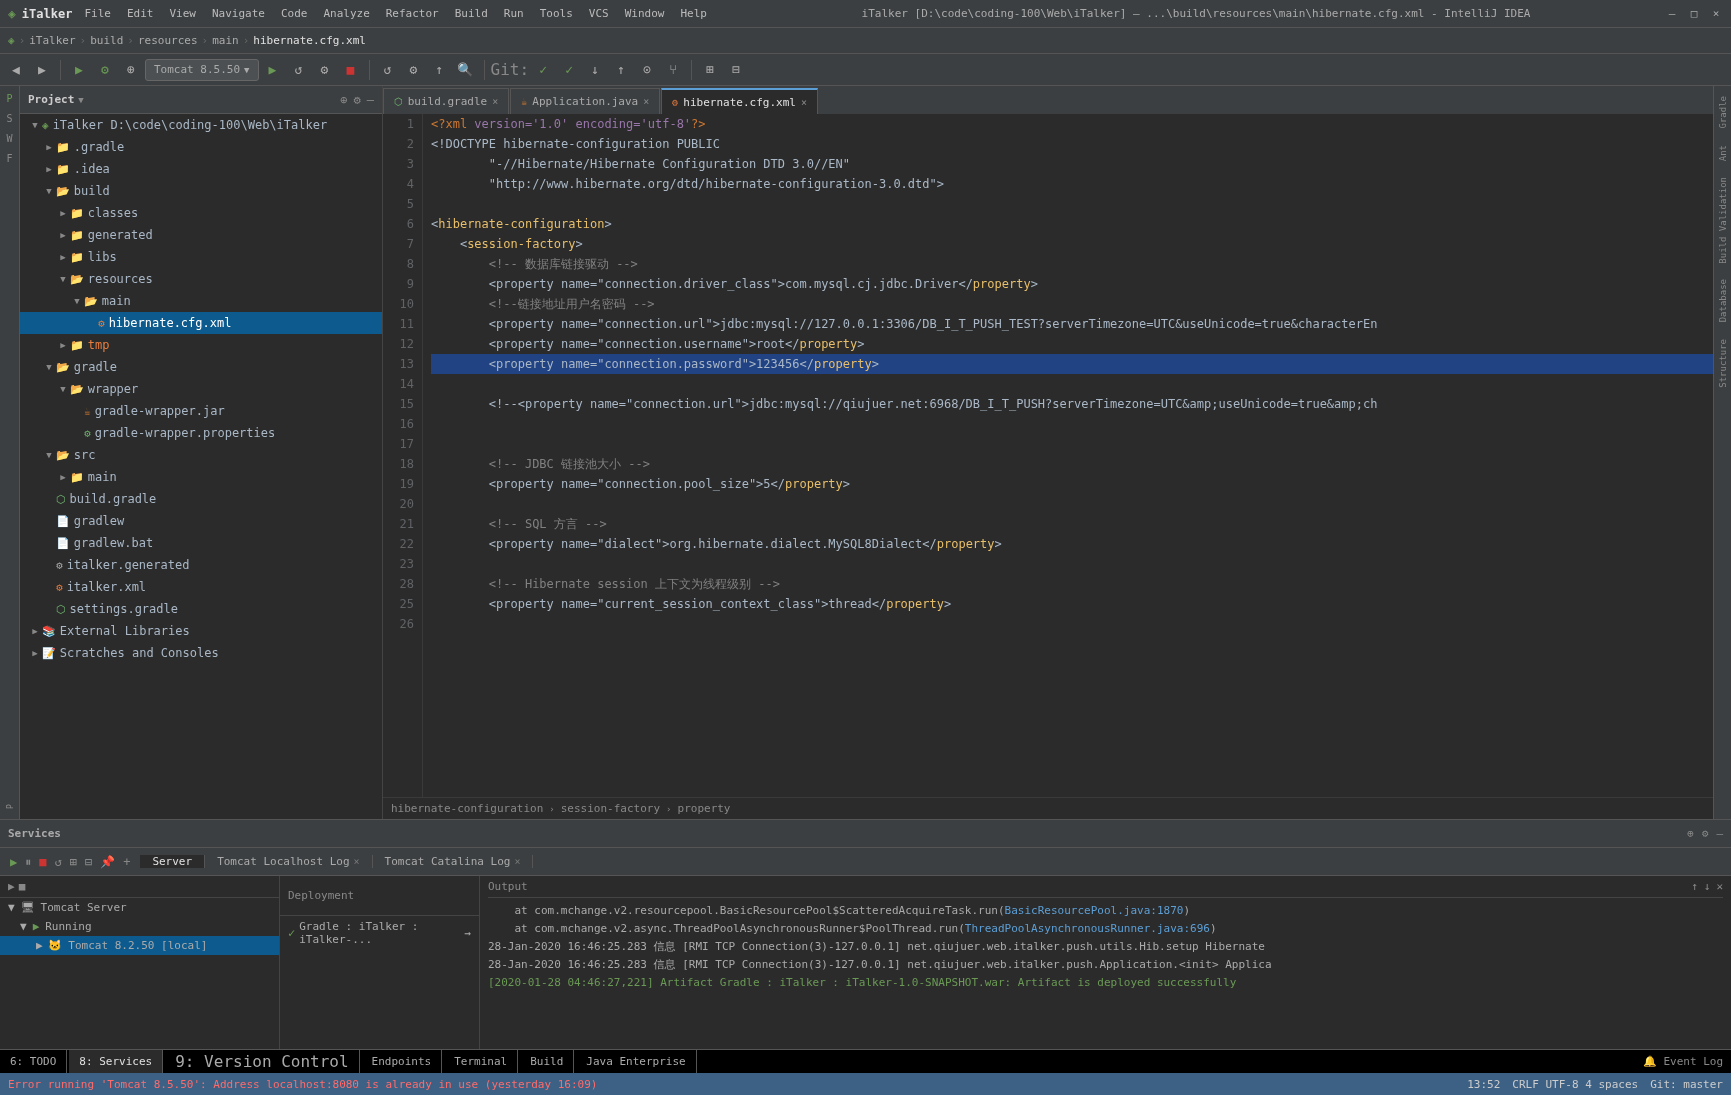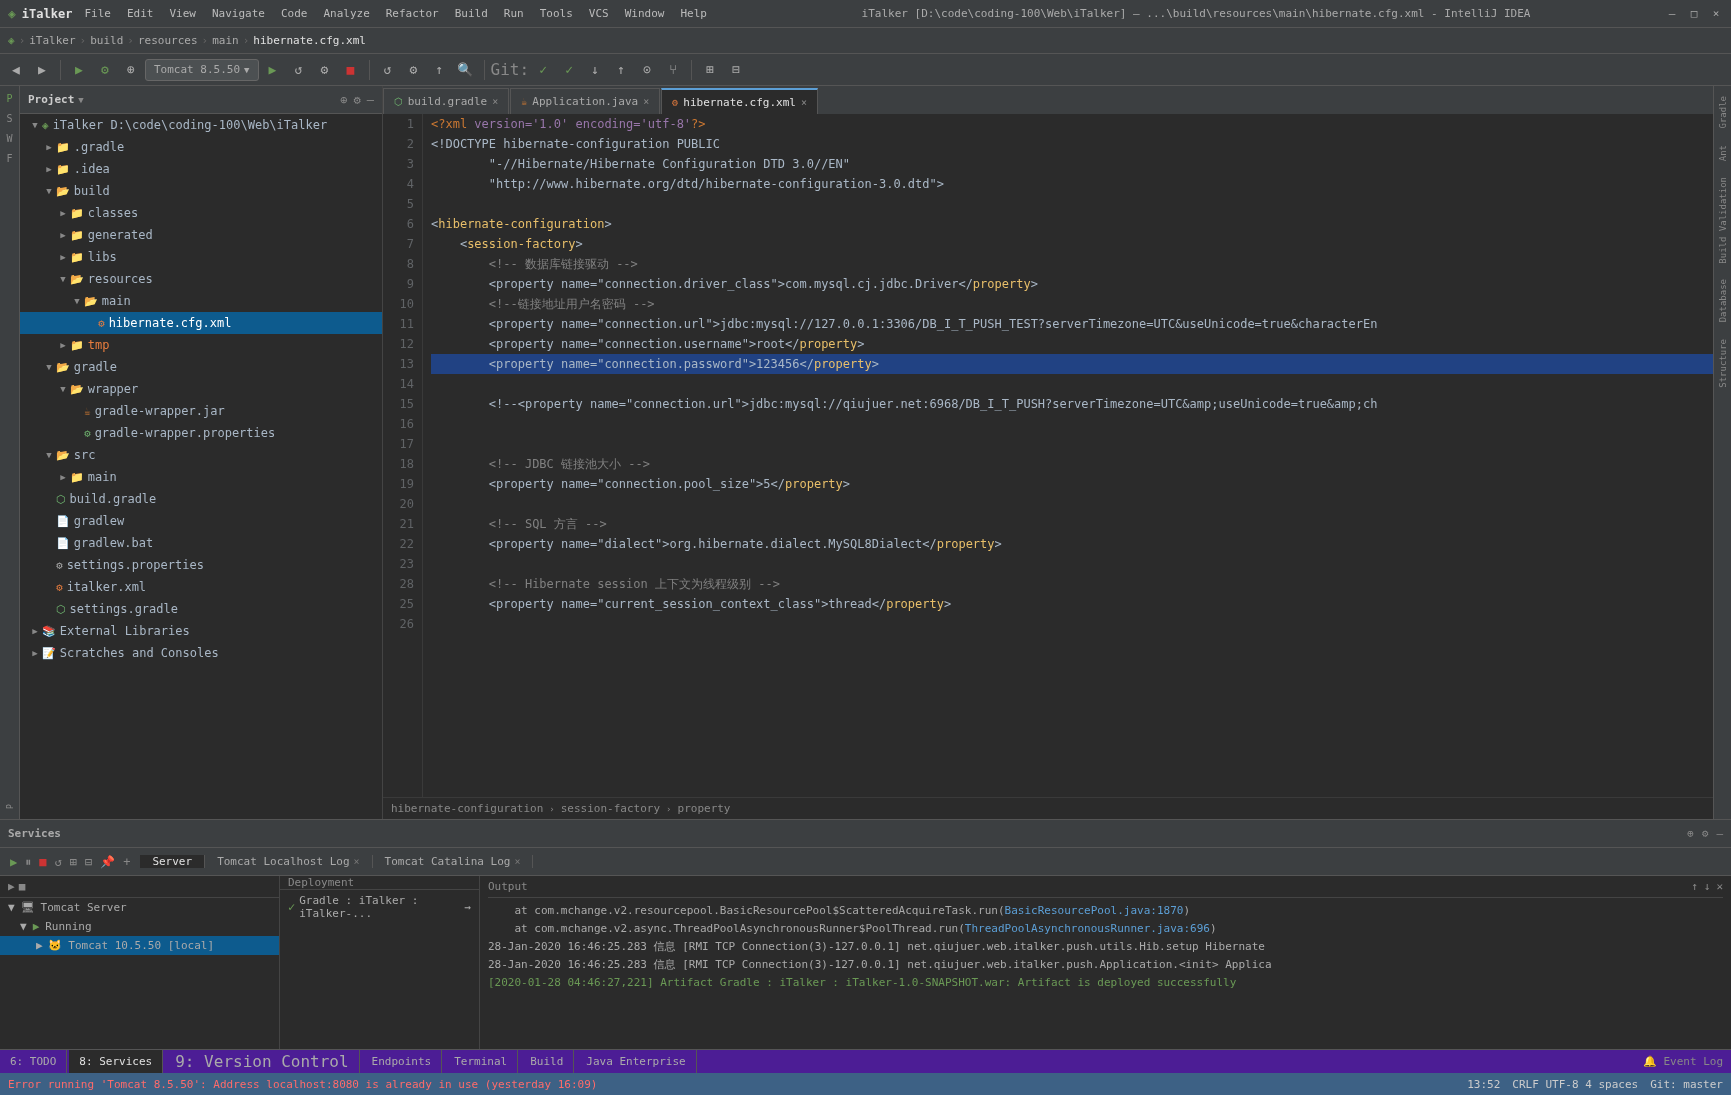--- a/index.html
+++ b/index.html
@@ -350,21 +350,21 @@
         <span style="display:inline-block;width:14px;"></span>
         <div class="tree-arrow"> </div>
         <span class="tree-icon" style="color:#aaa;">📄</span>
         <span>gradlew.bat</span>
       </div>
 
       <div class="tree-item">
         <span style="display:inline-block;width:14px;"></span>
         <div class="tree-arrow"> </div>
         <span class="tree-icon" style="color:#aaa;">⚙</span>
-        <span>settings.properties</span>
+        <span>italker.generated</span>
       </div>
 
       <div class="tree-item">
         <span style="display:inline-block;width:14px;"></span>
         <div class="tree-arrow"> </div>
         <span class="tree-icon file-icon-xml">⚙</span>
         <span>italker.xml</span>
       </div>
 
       <div class="tree-item">
@@ -535,26 +535,26 @@
 
       <div class="bottom-left-item sub">
         <span>▼</span>
         <span style="color:#6a9955;">▶</span>
         <span>Running</span>
       </div>
 
       <div class="bottom-left-item sub2 selected">
         <span>▶</span>
         <span style="color:#e8a23e;">🐱</span>
-        <span>Tomcat 10.5.50 [local]</span>
+        <span>Tomcat 8.2.50 [local]</span>
       </div>
     </div>
 
     <div style="width:200px;border-right:1px solid #444;display:flex;flex-direction:column;">
-      <div style="padding:0 8px;font-size:11px;color:#888;border-bottom:1px solid #444;">Deployment</div>
+      <div style="padding:13px 8px;font-size:11px;color:#888;border-bottom:1px solid #444;">Deployment</div>
       <div style="display:flex;align-items:center;gap:4px;padding:4px 8px;">
         <span style="color:#6a9955;">✓</span>
         <span style="font-size:11px;color:#aaa;">Gradle : iTalker : iTalker-...</span>
         <span style="color:#aaa;font-size:11px;margin-left:auto;">→</span>
       </div>
     </div>
 
     <div class="bottom-right">
       <div style="display:flex;align-items:center;justify-content:space-between;border-bottom:1px solid #444;padding-bottom:4px;margin-bottom:4px;">
         <span style="color:#888;font-size:11px;">Output</span>
@@ -568,21 +568,21 @@
           <div class="log-line">    at com.mchange.v2.resourcepool.BasicResourcePool$ScatteredAcquireTask.run(<a href="#">BasicResourcePool.java:1870</a>)</div>
           <div class="log-line">    at com.mchange.v2.async.ThreadPoolAsynchronousRunner$PoolThread.run(<a href="#">ThreadPoolAsynchronousRunner.java:696</a>)</div>
           <div class="log-line">28-Jan-2020 16:46:25.283 信息 [RMI TCP Connection(3)-127.0.0.1] net.qiujuer.web.italker.push.utils.Hib.setup Hibernate</div>
           <div class="log-line">28-Jan-2020 16:46:25.283 信息 [RMI TCP Connection(3)-127.0.0.1] net.qiujuer.web.italker.push.Application.&lt;init&gt; Applica</div>
           <div class="log-line log-success">[2020-01-28 04:46:27,221] Artifact Gradle : iTalker : iTalker-1.0-SNAPSHOT.war: Artifact is deployed successfully</div>
         </div>
     </div>
   </div>
 </div>
 
-<div style="background:#4c1d95;height:24px;display:flex;align-items:center;border-top:1px solid #555;flex-shrink:0;">
+<div style="background:#000000;height:24px;display:flex;align-items:center;border-top:1px solid #555;flex-shrink:0;">
   <div style="display:flex;align-items:center;gap:2px;flex:1;" id="bottom-tool-tabs">
       <div style="padding: 0px 10px; height: 24px; display: flex; align-items: center; font-size: 11px; cursor: pointer; color: rgb(170, 170, 170); border-right: 1px solid rgb(85, 85, 85);">6: TODO</div>
       <div style="padding: 0px 10px; height: 24px; display: flex; align-items: center; font-size: 11px; cursor: pointer; color: rgb(224, 224, 224); border-right: 1px solid rgb(85, 85, 85); background: rgb(43, 43, 43);">8: Services</div>
       <div style="padding: 0px 10px; height: 24px; display: flex; align-items: center; font-size: 16px; cursor: pointer; color: rgb(170, 170, 170); border-right: 1px solid rgb(85, 85, 85);">9: Version Control</div>
       <div style="padding: 0px 10px; height: 24px; display: flex; align-items: center; font-size: 11px; cursor: pointer; color: rgb(170, 170, 170); border-right: 1px solid rgb(85, 85, 85);">Endpoints</div>
       <div style="padding: 0px 10px; height: 24px; display: flex; align-items: center; font-size: 11px; cursor: pointer; color: rgb(170, 170, 170); border-right: 1px solid rgb(85, 85, 85);">Terminal</div>
       <div style="padding: 0px 10px; height: 24px; display: flex; align-items: center; font-size: 11px; cursor: pointer; color: rgb(170, 170, 170); border-right: 1px solid rgb(85, 85, 85);">Build</div>
       <div style="padding: 0px 10px; height: 24px; display: flex; align-items: center; font-size: 11px; cursor: pointer; color: rgb(170, 170, 170); border-right: 1px solid rgb(85, 85, 85);">Java Enterprise</div>
     </div>
   <div style="padding:0 8px;font-size:11px;color:#888;">🔔 Event Log</div>

